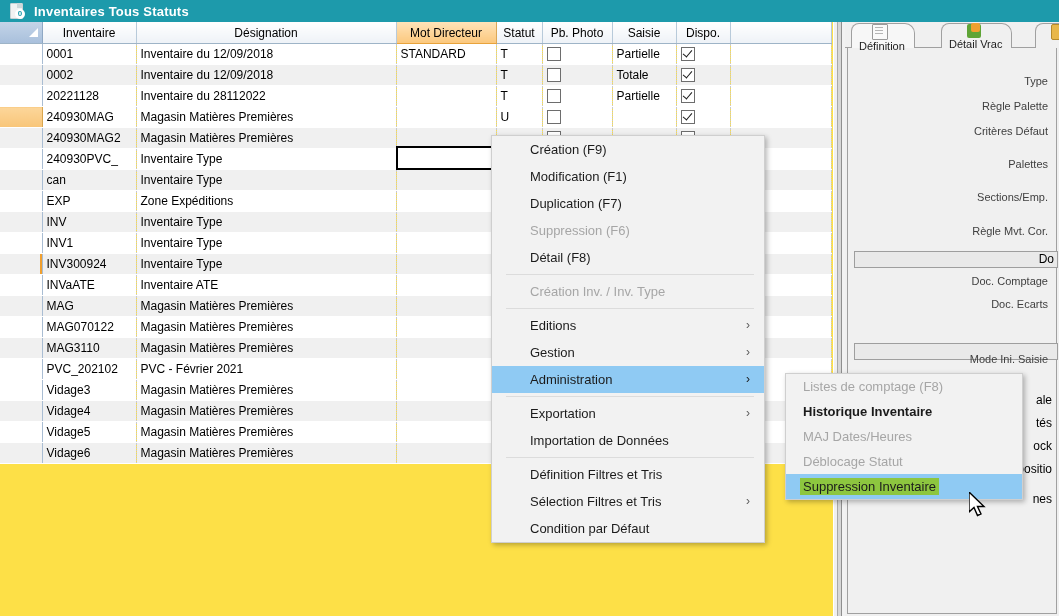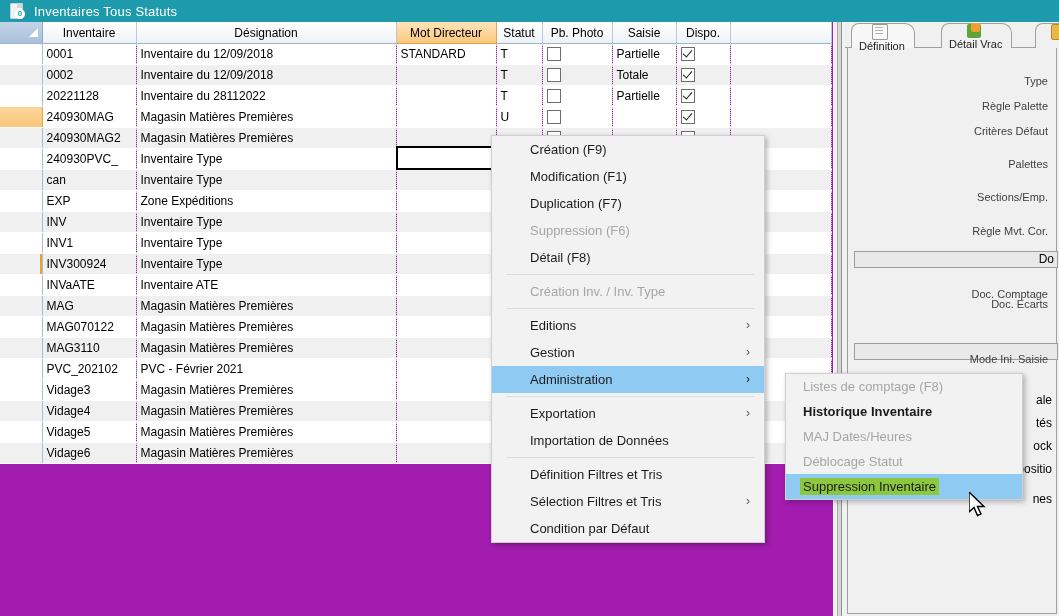--- a/index.html
+++ b/index.html
@@ -27,26 +27,26 @@
   }
   .tb-icon .fold{
     position:absolute;left:11px;top:2px;width:5px;height:5px;
     background:#cfd8da;
   }
   .tb-icon .badge{
     position:absolute;left:9px;top:8px;width:10px;height:10px;border-radius:50%;
     background:#ffffff;color:#1d9aab;font-size:8px;line-height:10px;text-align:center;
     font-weight:bold;
   }
-  .tb-title{font-size:13px;margin-left:6px;letter-spacing:.2px;}
+  .tb-title{font-size:13px;margin-left:6px;letter-spacing:.2px;font-weight:bold;}
 
   
   .gridpane{
     position:absolute;left:0;top:22px;width:833px;height:594px;
-    background:#a21caf;border-right:1px solid #9c9c9c;
+    background:#fde047;border-right:1px solid #9c9c9c;
     overflow:hidden;
   }
   table.grid{border-collapse:collapse;table-layout:fixed;width:831px;}
   table.grid th,table.grid td{
     font-size:12px;font-weight:normal;padding:0 4px;height:20px;
     white-space:nowrap;overflow:hidden;text-align:left;
   }
   table.grid thead th{
     background:linear-gradient(#ffffff,#eef2f7);
     border-right:1px solid #b8cada;border-bottom:1px solid #9eb4c7;
@@ -456,21 +456,21 @@
     <div class="panelbody">
       <div class="flabel" style="top:27px;">Type</div>
       <div class="flabel" style="top:52px;">Règle Palette</div>
       <div class="flabel" style="top:77px;">Critères Défaut</div>
       <div class="flabel" style="top:110px;">Palettes</div>
       <div class="flabel" style="top:143px;">Sections/Emp.</div>
       <div class="flabel" style="top:177px;">Règle Mvt. Cor.</div>
 
       <div class="fbox" style="left:6px;top:203px;width:204px;">Do</div>
 
-      <div class="flabel" style="top:240px;">Doc. Comptage</div>
+      <div class="flabel" style="top:227px;">Doc. Comptage</div>
       <div class="flabel" style="top:250px;text-align:right;">Doc. Ecarts</div>
 
       <div class="fbox" style="left:6px;top:295px;width:204px;"></div>
 
       <div class="flabel" style="top:305px;">Mode Ini. Saisie</div>
 
       <div class="clip" style="top:345px;right:4px;">ale</div>
       <div class="clip" style="top:368px;right:4px;">tés</div>
       <div class="clip" style="top:391px;right:4px;">ock</div>
       <div class="clip" style="top:414px;right:4px;">positio</div>

